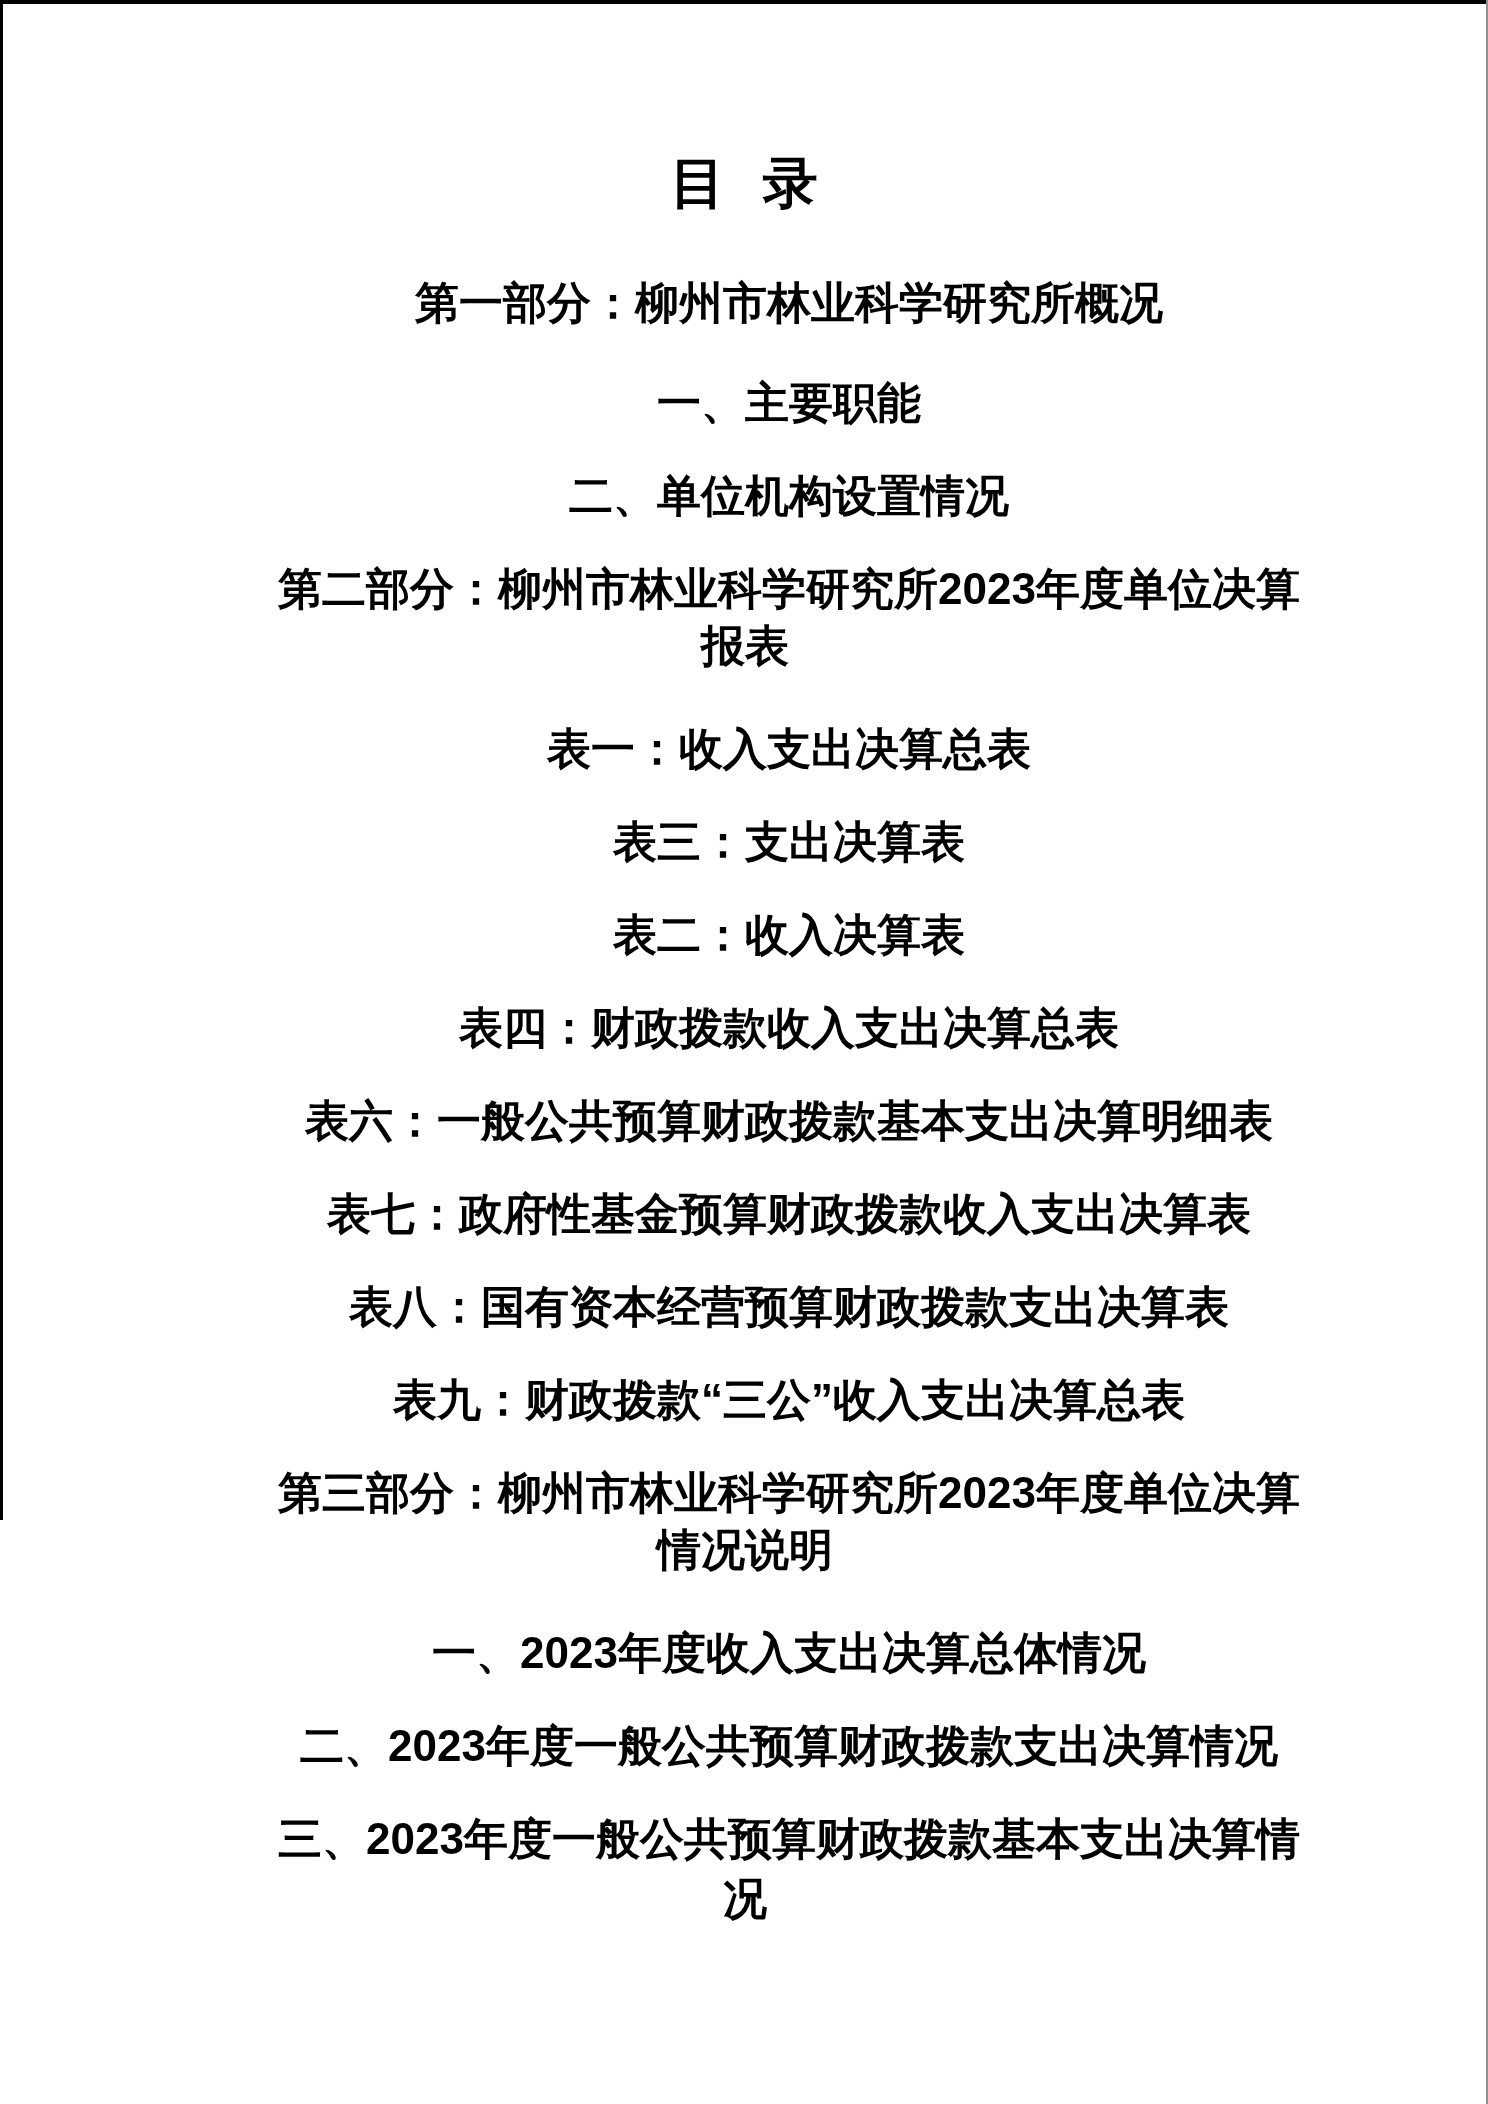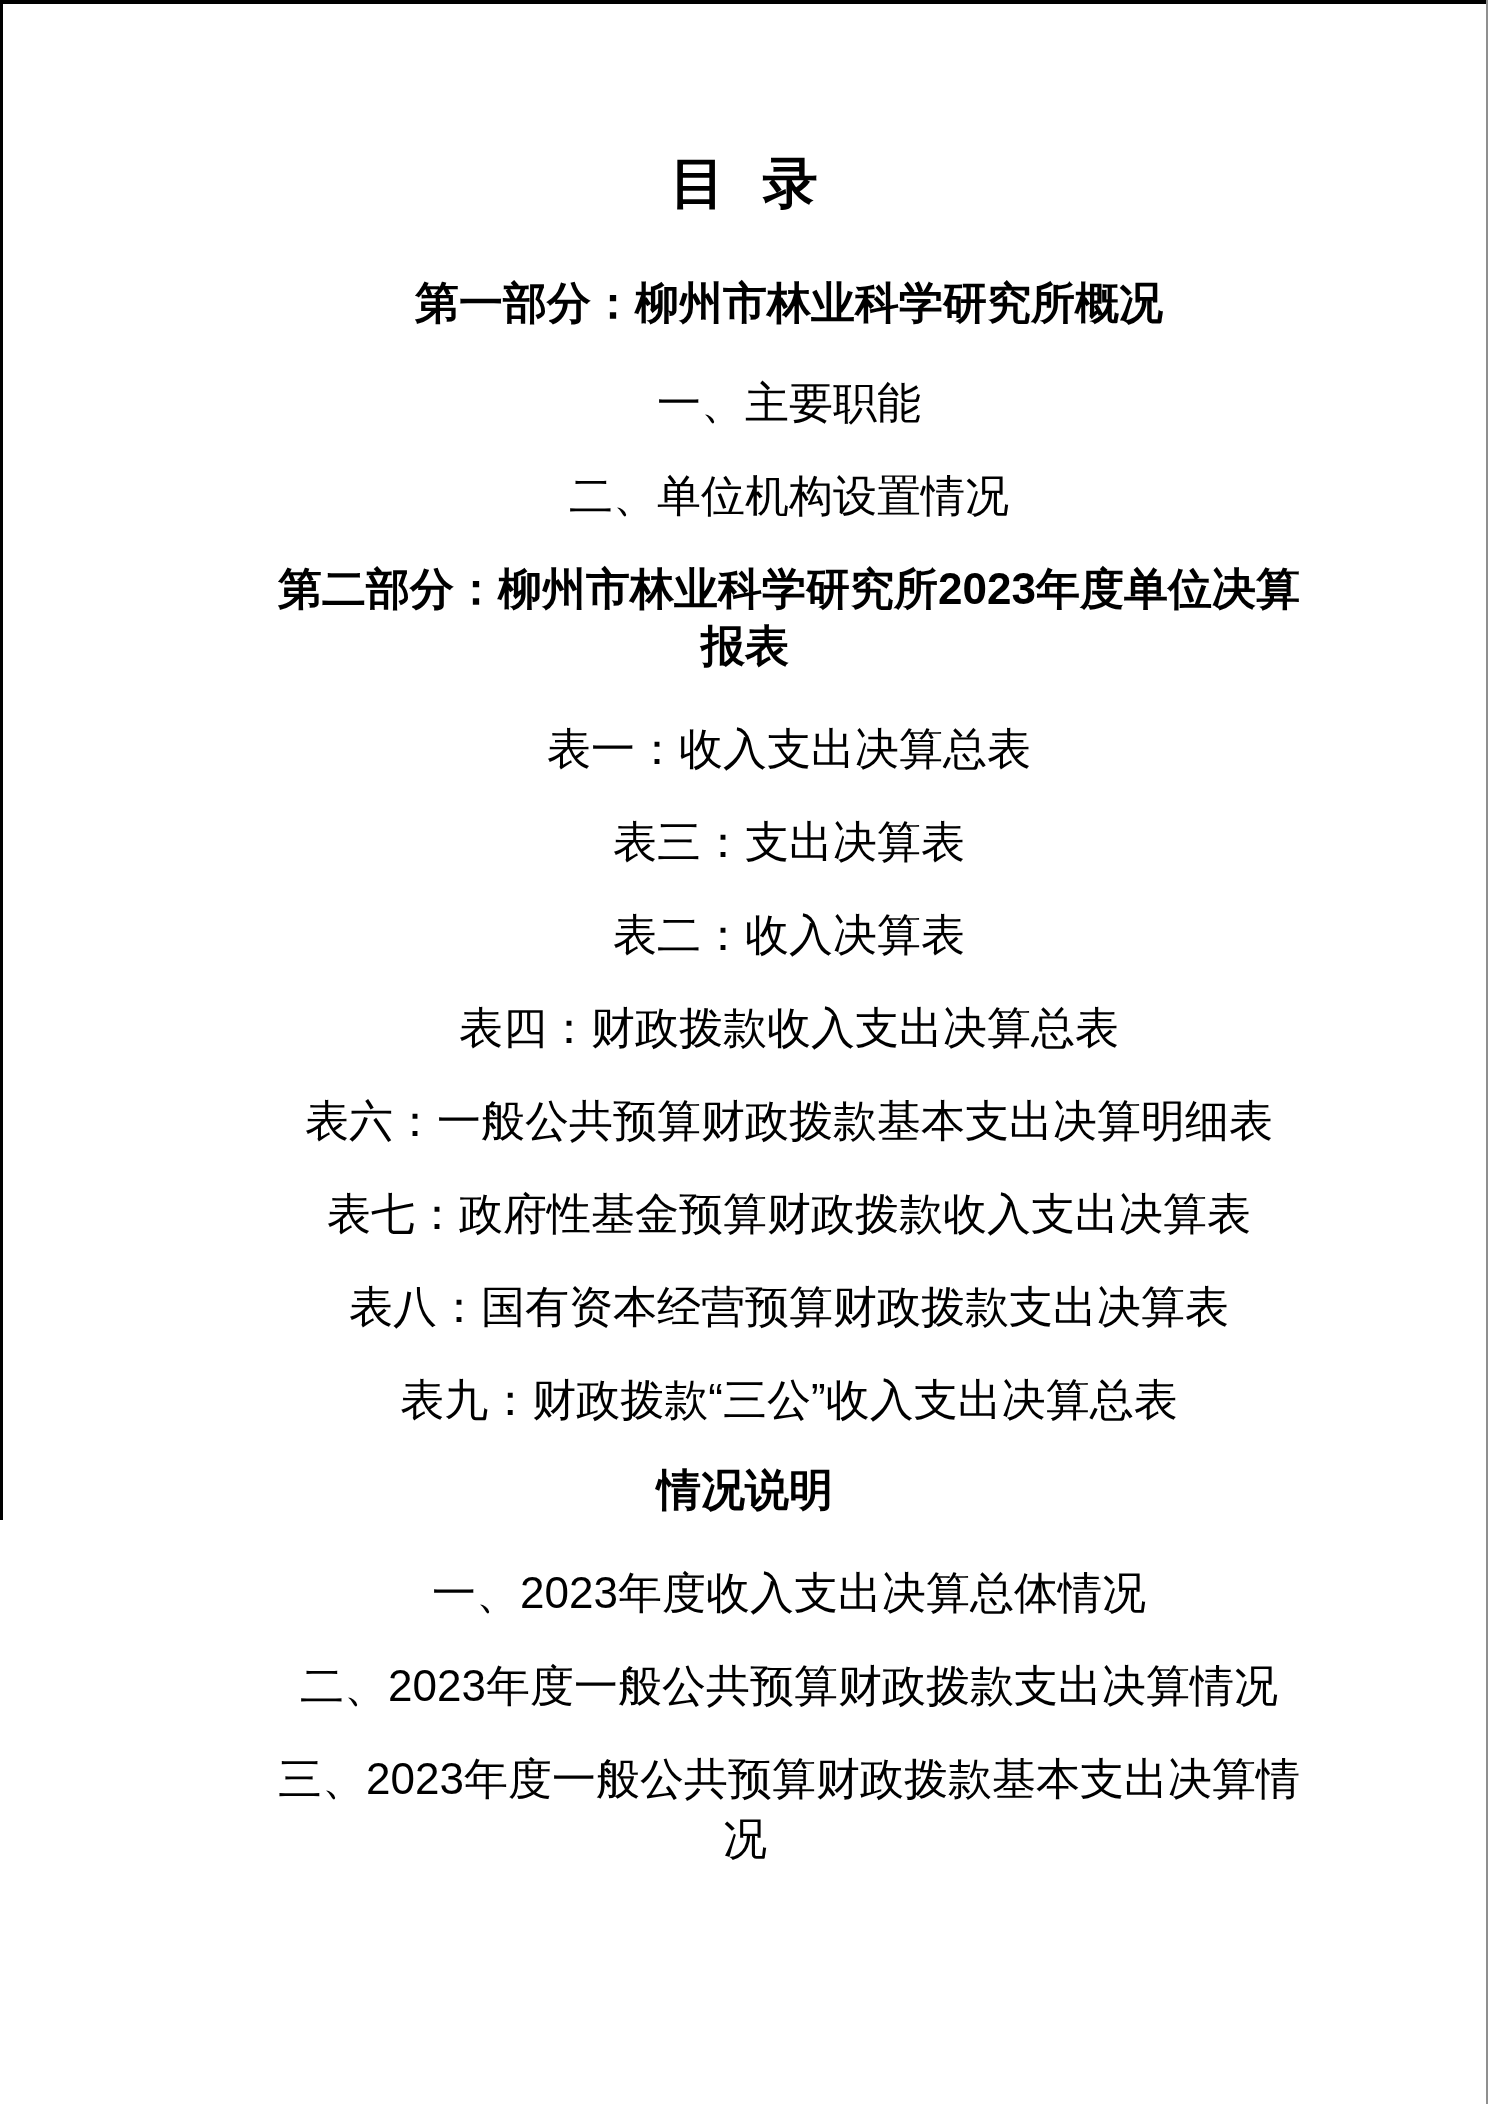--- a/index.html
+++ b/index.html
@@ -39,21 +39,21 @@
     font-weight: 700;
     text-align: center;
     margin: 148px 0 55px 0;
     word-spacing: 18px;
     letter-spacing: 2px;
   }
   .entry {
     font-size: 44px;
     line-height: 60px;
     margin: 0 0 33px 0;
-    font-weight: 400;
+    font-weight: 700;
   }
   .entry.heading {
     font-weight: 700;
     margin: 3px 0 40px 0;
   }
   .line {
     text-indent: 88px; 
     text-align: center;
   }
   .line.cont {
@@ -117,20 +117,21 @@
 
     <div class="entry">
       <div class="line">表八：国有资本经营预算财政拨款支出决算表</div>
     </div>
 
     <div class="entry">
       <div class="line">表九：财政拨款“三公”收入支出决算总表</div>
     </div>
 
     <div class="entry heading">
+      <div class="line">第三部分：柳州市林业科学研究所2023年度单位决算</div>
       <div class="line cont">情况说明</div>
     </div>
 
     <div class="entry">
       <div class="line">一、2023年度收入支出决算总体情况</div>
     </div>
 
     <div class="entry">
       <div class="line">二、2023年度一般公共预算财政拨款支出决算情况</div>
     </div>

